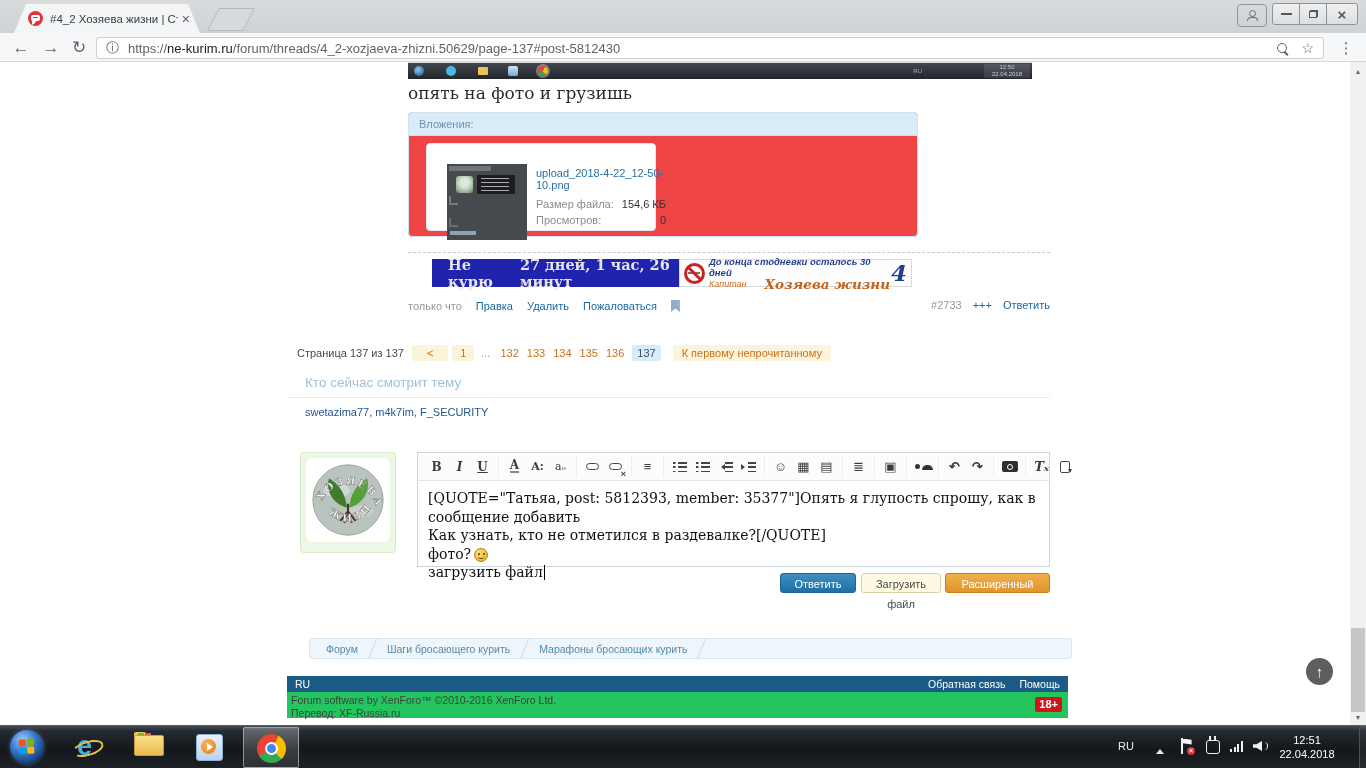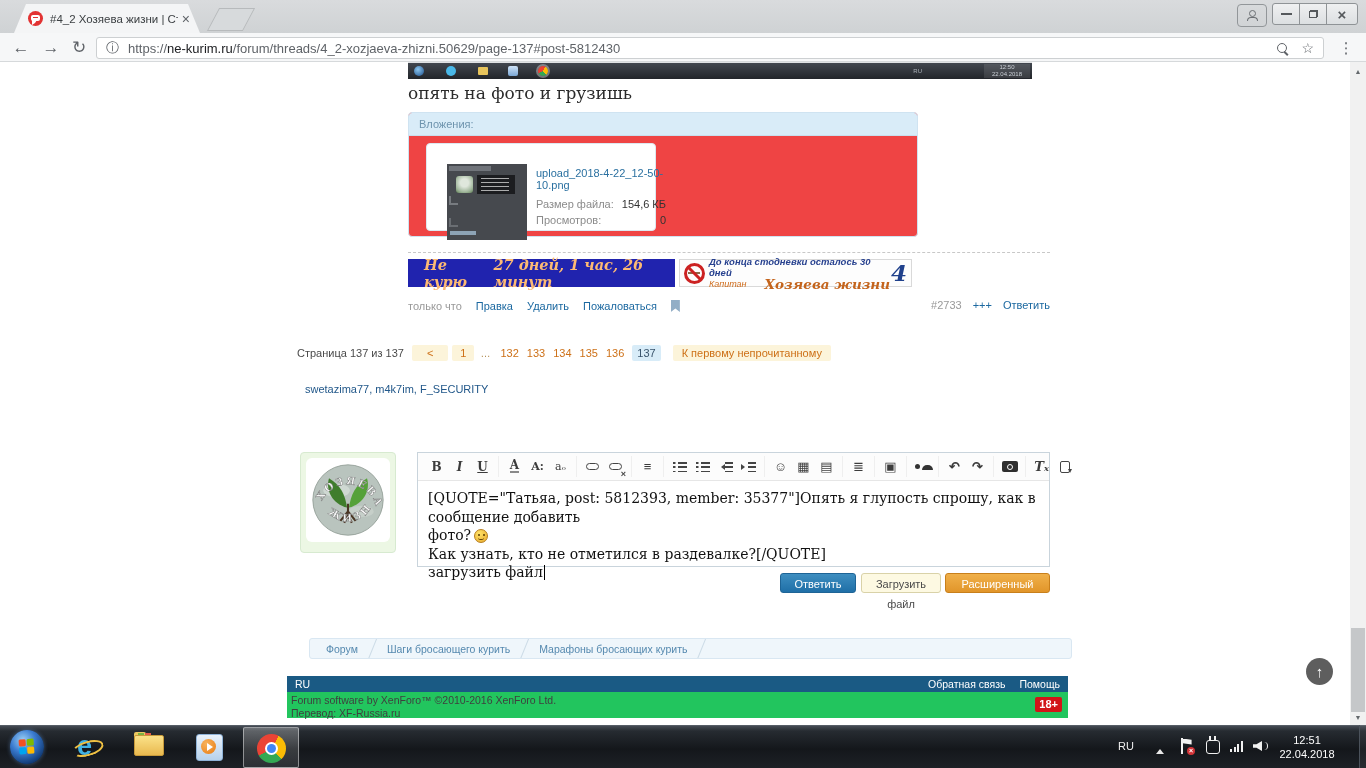--- a/index.html
+++ b/index.html
@@ -63,22 +63,22 @@
   .thumb .tbar{position:absolute;left:3px;bottom:5px;width:26px;height:4px;background:#8da3b5;}
   .thumb .ty1{position:absolute;left:2px;top:32px;width:7px;height:7px;border-left:2px solid #777b80;border-bottom:2px solid #777b80;}
   .thumb .ty2{position:absolute;left:2px;top:54px;width:7px;height:7px;border-left:2px solid #6a6e73;border-bottom:2px solid #6a6e73;}
   .attach-info{margin-left:9px;font-size:11px;flex:1;}
   .attach-name{color:#2a70a0;margin:3px 0 7px;}
   .attach-row{display:flex;justify-content:space-between;width:130px;margin-bottom:4px;}
   .attach-row .lbl{color:#8b8b8b;}
   .attach-row .val{color:#333;}
 
   .sig-sep{position:absolute;left:408px;top:252px;width:642px;border-top:1px dashed #c8c8c8;}
-  .banner1{position:absolute;left:408px;top:259px;width:267px;height:28px;background:#2023ae;color:#fdba74;
-           font-family:"DejaVu Serif",serif;font-style:italic;font-weight:bold;font-size:14.5px;display:flex;align-items:center;padding-left:16px;box-sizing:border-box;gap:9px;}
+  .banner1{position:absolute;left:432px;top:259px;width:267px;height:28px;background:#2023ae;color:#e5e5e5;
+           font-family:"DejaVu Serif",serif;font-weight:bold;font-size:14.5px;display:flex;align-items:center;padding-left:16px;box-sizing:border-box;gap:9px;}
   .banner2{position:absolute;left:679px;top:259px;width:233px;height:28px;background:#fdfdfd;border:1px solid #d9d9d9;display:flex;align-items:center;padding:1px 4px;box-sizing:border-box;}
   .nosmoke{width:21px;height:21px;border:3px solid #cc2222;border-radius:50%;position:relative;box-sizing:border-box;flex:0 0 21px;}
   .nosmoke::before{content:"";position:absolute;left:1px;top:6px;width:12px;height:2.5px;background:#8a6a4a;}
   .nosmoke::after{content:"";position:absolute;left:-1px;top:6px;width:17px;height:3px;background:#cc2222;transform:rotate(45deg);}
   .b2-text{flex:1;margin-left:4px;line-height:11px;}
   .b2-line1{font-style:italic;font-weight:bold;font-size:9.5px;color:#27418f;}
   .b2-row{display:flex;justify-content:space-between;align-items:flex-end;}
   .b2-rank{font-style:italic;font-size:9px;color:#cf6b1a;}
   .b2-team{font-family:"DejaVu Serif",serif;font-style:italic;font-weight:bold;font-size:13.5px;color:#c4641c;line-height:12px;}
   .b2-num{font-family:"DejaVu Serif",serif;font-style:italic;font-weight:bold;font-size:23px;color:#20418c;line-height:22px;margin-left:1px;}
@@ -337,20 +337,21 @@
     <span class="pn-page">132</span>
     <span class="pn-page">133</span>
     <span class="pn-page">134</span>
     <span class="pn-page">135</span>
     <span class="pn-page">136</span>
     <span class="pn-cur">137</span>
     <span class="pn-jump">К первому непрочитанному</span>
   </div>
 
   <div class="viewers">
+    <div class="viewers-title">Кто сейчас смотрит тему</div>
     <div class="viewers-users">
       <span class="vu">swetazima77</span>
       <span class="vu">m4k7im</span>
       <span class="vu">F_SECURITY</span>
     </div>
   </div>
 
   <div class="qr-avatar">
     <div class="inner">
       <svg width="76" height="76" viewBox="0 0 80 80">
@@ -422,22 +423,22 @@
       <span class="tb-group last">
         <span class="tb-btn i-cam"></span>
       </span>
       <span class="tb-group tb-right last">
         <span class="tb-btn i-rmf">Tₓ</span>
         <span class="tb-btn i-bb"></span>
       </span>
     </div>
     <div class="ed-text">
       <div>[QUOTE="Татьяа, post: 5812393, member: 35377"]Опять я глупость спрошу, как в сообщение добавить</div>
+      <div>Как узнать, кто не отметился в раздевалке?[/QUOTE]</div>
       <div><span>фото?</span><span class="emoji"></span></div>
-      <div>Как узнать, кто не отметился в раздевалке?[/QUOTE]</div>
       <div><span>загрузить файл</span><span class="caret"></span></div>
     </div>
   </div>
 
   <div class="btnrow-btn btn-reply">Ответить</div>
   <div class="btnrow-btn btn-upload">Загрузить файл</div>
   <div class="btnrow-btn btn-adv">Расширенный режим...</div>
 
   <div class="crumbs">
     <span class="crumb">Форум</span>

